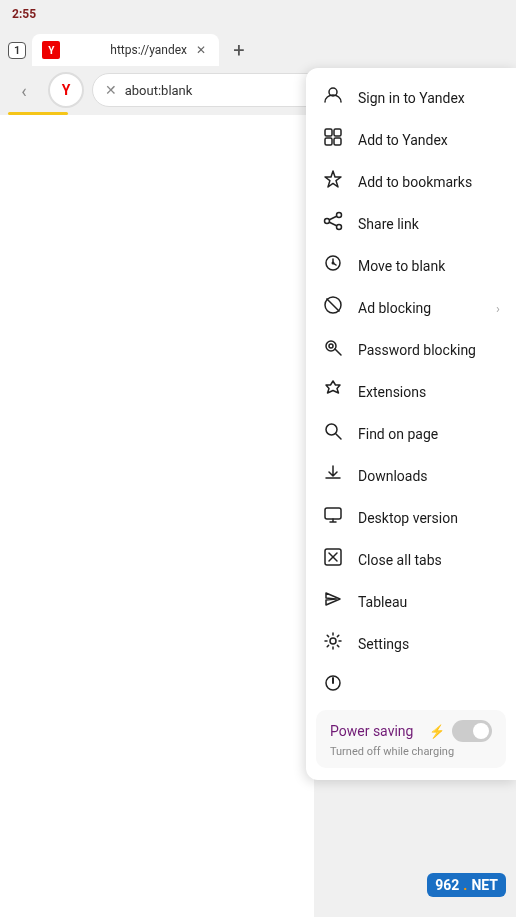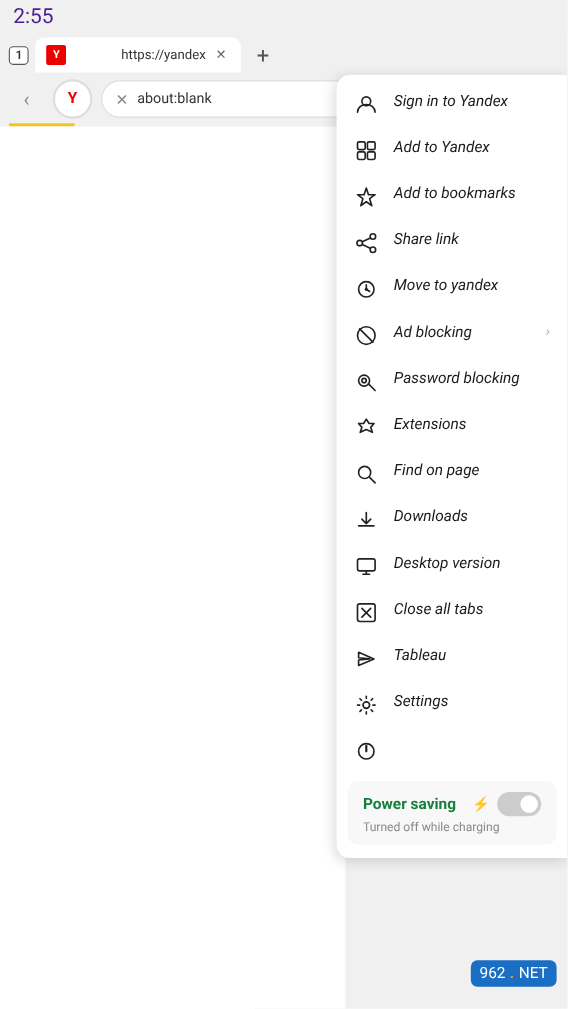--- a/index.html
+++ b/index.html
@@ -15,23 +15,23 @@
     
     .status-bar {
       width: 100%;
       height: 28px;
       background: #f0f0f0;
       display: flex;
       align-items: center;
       padding: 0 12px;
     }
     .status-time {
-      font-size: 19px;
-      font-weight: 400;
-      color: #4c1d95;
+      font-size: 12px;
+      font-weight: 700;
+      color: #7f1d1d;
     }
     .tab-bar {
       display: flex;
       align-items: center;
       padding: 4px 8px 0;
       height: 40px;
       gap: 6px;
     }
     .tab-item {
       display: flex;
@@ -171,26 +171,25 @@
       width: 210px;
       background: #fff;
       border-radius: 12px 0 0 12px;
       box-shadow: -2px 2px 12px rgba(0,0,0,0.15);
       padding: 6px 0;
       z-index: 100;
     }
 
     .menu-item {
       display: flex;
-      align-items: flex-start;
+      align-items: flex-end;
       padding: 10px 16px;
       gap: 14px;
       cursor: pointer;
       position: relative;
-      font-style: italic;
     }
     .menu-icon {
       width: 22px;
       height: 22px;
       display: flex;
       align-items: center;
       justify-content: center;
       color: #333;
       font-size: 16px;
       flex-shrink: 0;
@@ -212,22 +211,22 @@
       border-radius: 10px;
       padding: 10px 14px;
     }
     .power-saving-top {
       display: flex;
       align-items: center;
       justify-content: space-between;
     }
     .power-saving-title {
       font-size: 14px;
-      color: #15803d;
-      font-weight: 700;
+      color: #701a75;
+      font-weight: 400;
     }
     .power-toggle {
       display: flex;
       align-items: center;
       gap: 6px;
     }
     .toggle-track {
       width: 40px;
       height: 22px;
       background: #ccc;
@@ -262,21 +261,21 @@
       border-radius: 6px;
       padding: 4px 8px;
       display: flex;
       align-items: center;
       gap: 4px;
       z-index: 200;
     }
     .watermark-text {
       color: #fff;
       font-size: 14px;
-      font-weight: normal;
+      font-weight: bold;
     }
     .watermark-dot {
       color: #f90;
       font-size: 14px;
       font-weight: bold;
     }
   </style>
 </head>
 <body>
 
@@ -354,21 +353,21 @@
   </div>
 
   <div class="menu-item">
     <span class="menu-icon">
       <svg width="20" height="20" viewBox="0 0 20 20" fill="none">
         <circle cx="10" cy="10" r="7" stroke="#222" stroke-width="1.5"></circle>
         <path d="M10 6v4l3 2" stroke="#222" stroke-width="1.5" stroke-linecap="round"></path>
         <circle cx="10" cy="10" r="1.5" fill="#222"></circle>
       </svg>
     </span>
-    <span class="menu-label">Move to yandex</span>
+    <span class="menu-label">Move to blank</span>
   </div>
 
   <div class="menu-item">
     <span class="menu-icon">
       <svg width="20" height="20" viewBox="0 0 20 20" fill="none">
         <circle cx="10" cy="10" r="8" stroke="#222" stroke-width="1.5"></circle>
         <line x1="3.5" y1="3.5" x2="16.5" y2="16.5" stroke="#222" stroke-width="1.5"></line>
       </svg>
     </span>
     <span class="menu-label">Ad blocking</span>

